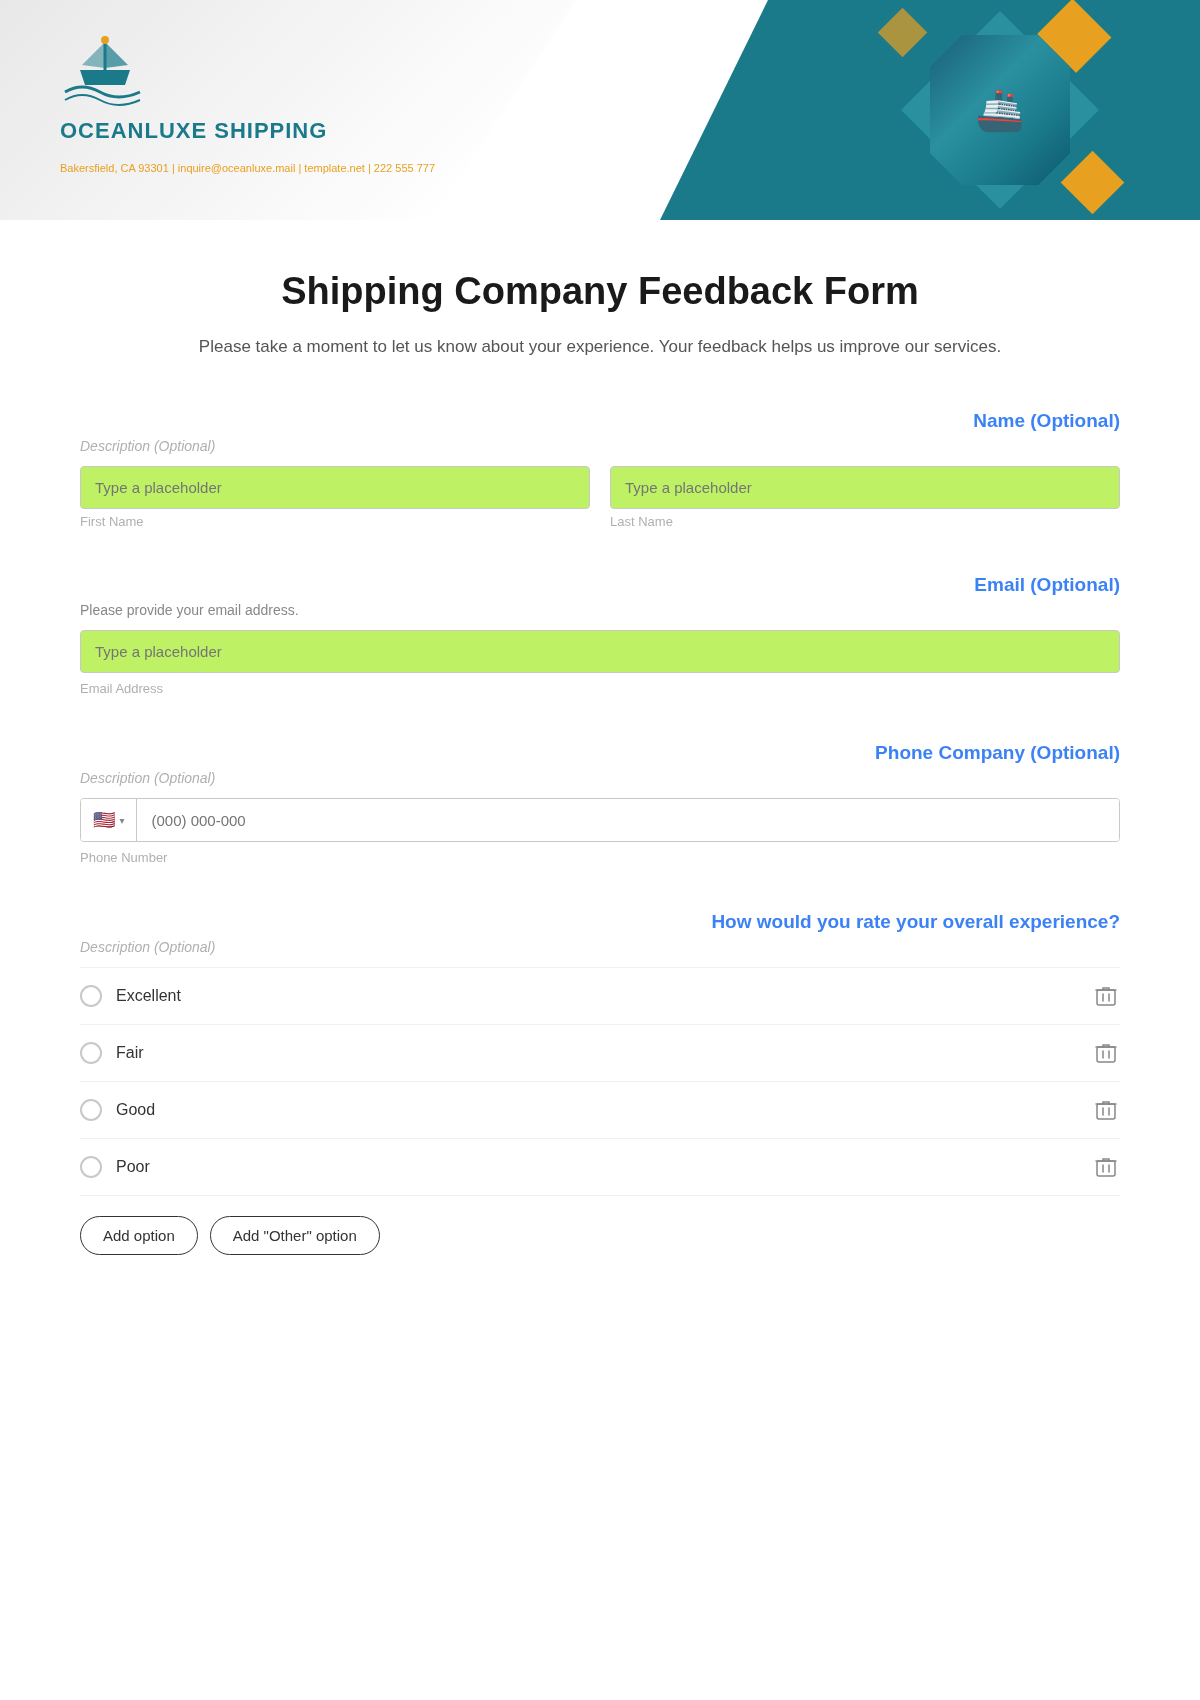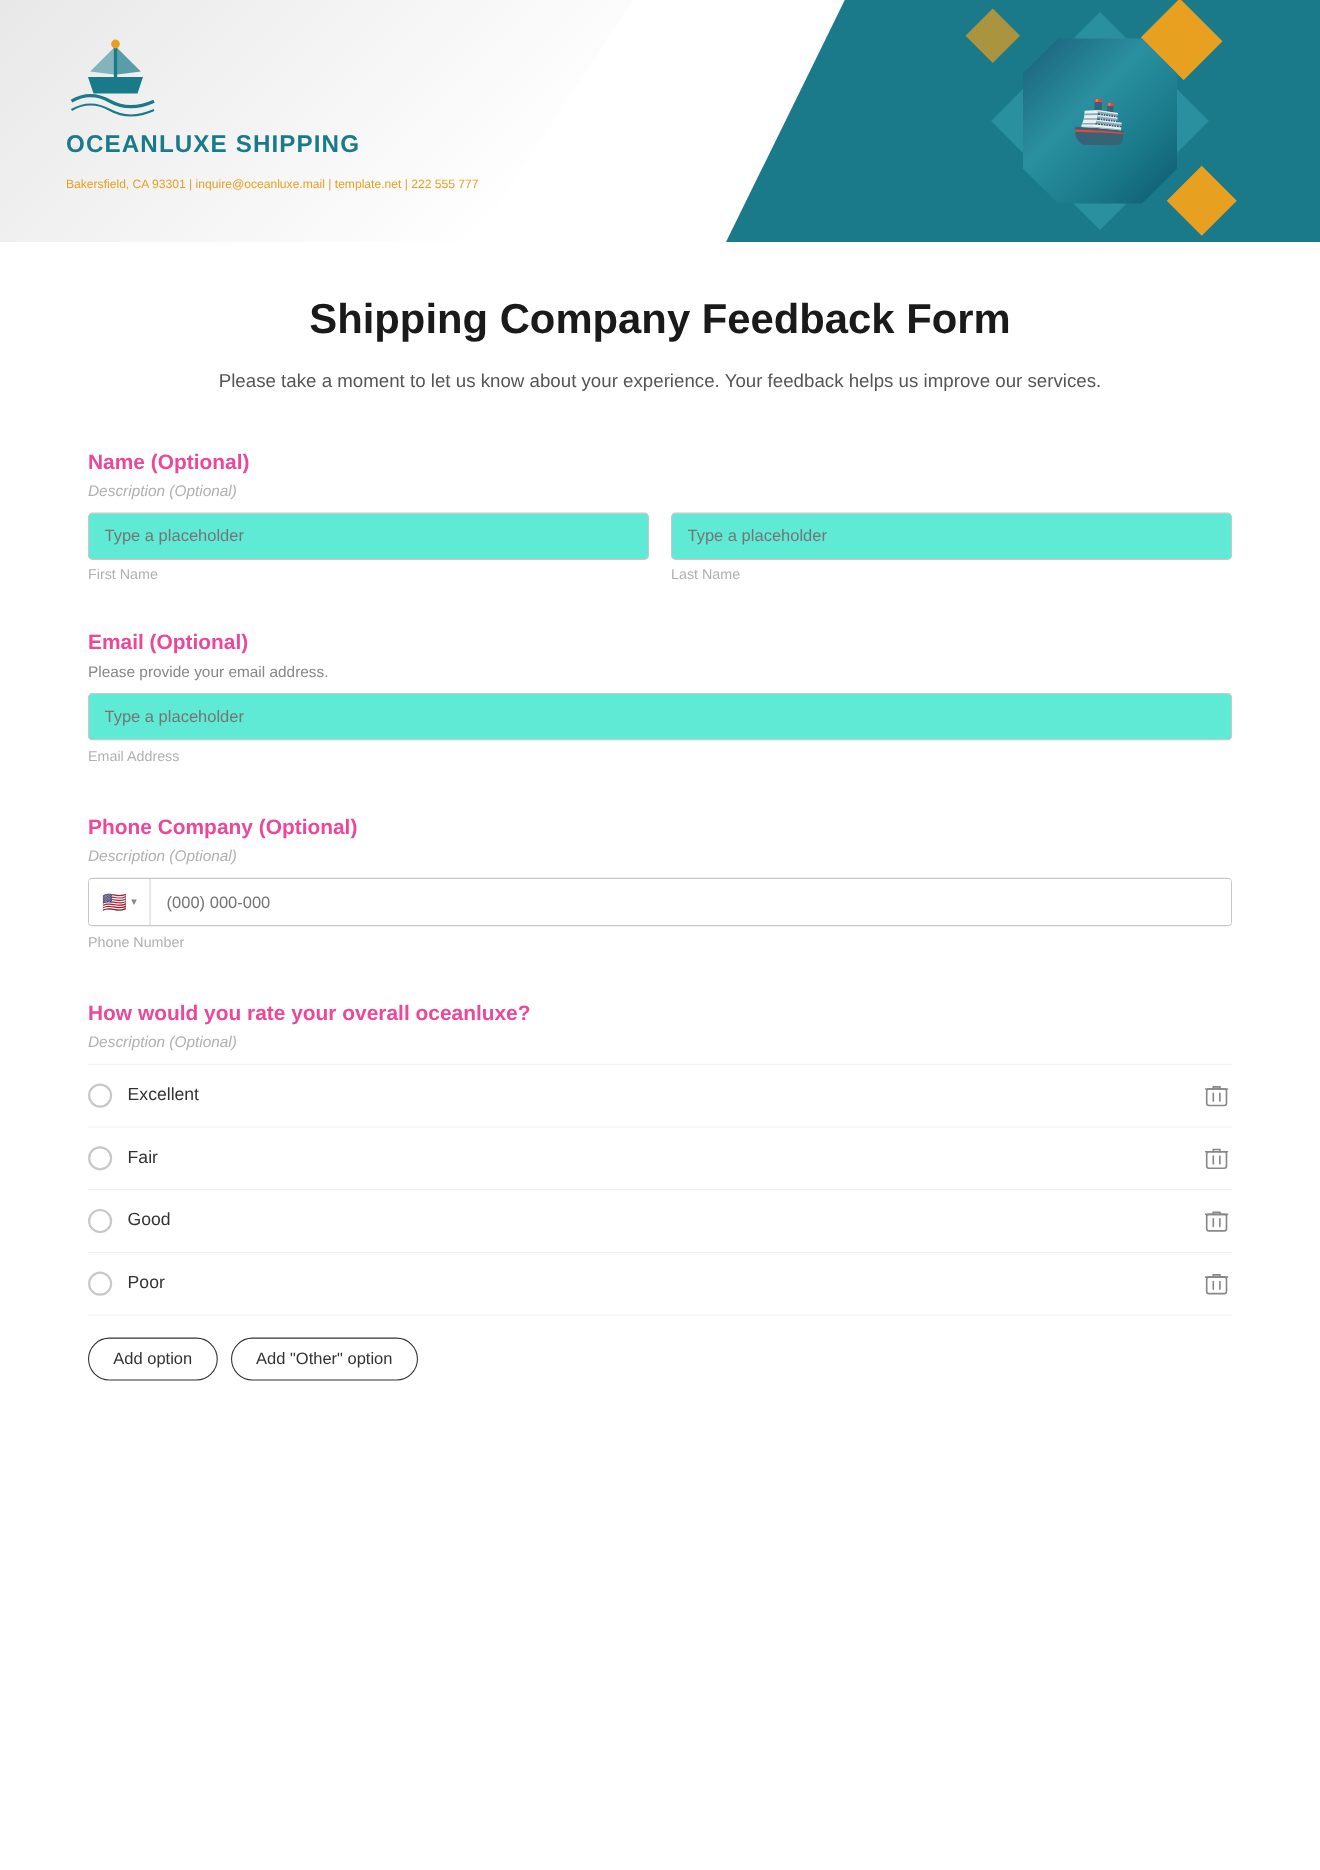--- a/index.html
+++ b/index.html
@@ -154,22 +154,23 @@
       margin-bottom: 50px;
     }
 
     
     .form-section {
       margin-bottom: 45px;
     }
     .section-label {
       font-size: 19px;
       font-weight: bold;
-      color: #ec4899;
+      color: #3b82f6;
       margin-bottom: 6px;
+      text-align: right;
     }
     .section-description {
       font-size: 14px;
       color: #b0b0b0;
       margin-bottom: 12px;
       font-style: italic;
     }
     .section-description-text {
       font-size: 14px;
       color: #888;
@@ -186,21 +187,21 @@
       flex: 1;
       display: flex;
       flex-direction: column;
     }
     .input-field {
       border: 1.5px solid #c8c8c8;
       border-radius: 4px;
       padding: 12px 14px;
       font-size: 15px;
       color: #555;
-      background: #5eead4;
+      background: #bef264;
       width: 100%;
       outline: none;
     }
     .field-sublabel {
       font-size: 13px;
       color: #b0b0b0;
       margin-top: 5px;
     }
 
     
@@ -385,21 +386,21 @@
       <div class="phone-country">
         <span class="flag-emoji">🇺🇸</span>
         <span class="chevron-down">▾</span>
       </div>
       <input class="phone-number-input" type="tel" placeholder="(000) 000-000" style="">
     </div>
     <span class="field-sublabel">Phone Number</span>
   </div>
 
   <div class="form-section">
-    <div class="section-label">How would you rate your overall oceanluxe?</div>
+    <div class="section-label">How would you rate your overall experience?</div>
     <div class="section-description">Description (Optional)</div>
 
     <div class="rating-options">
 
     <div class="rating-option">
       <div class="rating-left">
         <div class="radio-circle"></div>
         <span class="rating-label">Excellent</span>
       </div>
       <div class="delete-icon" title="Delete">

